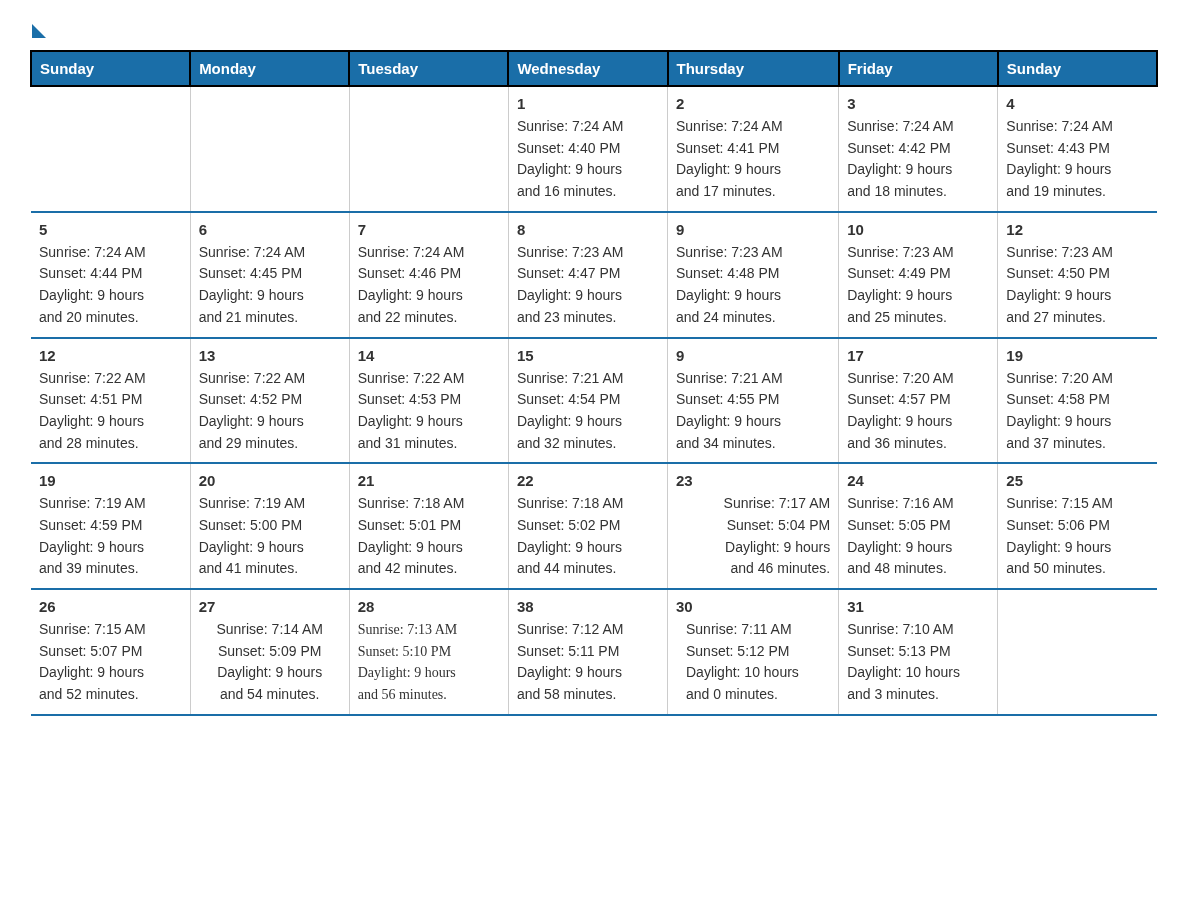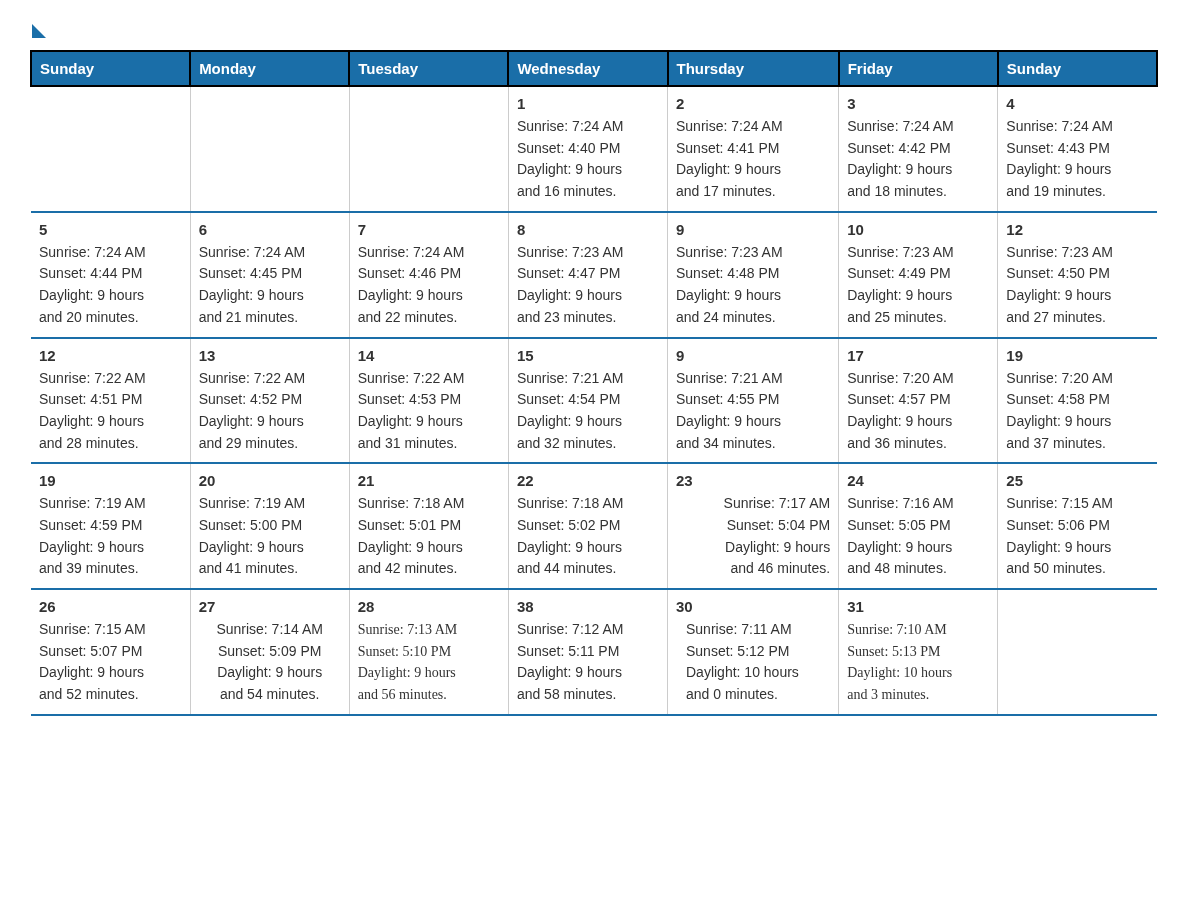--- a/index.html
+++ b/index.html
@@ -349,21 +349,21 @@
         </td>
         <td>
           <span class="day-num">30</span>
           <div class="day-info" style="white-space: pre-line; margin-left: 10px;">Sunrise: 7:11 AM
 Sunset: 5:12 PM
 Daylight: 10 hours
 and 0 minutes.</div>
         </td>
         <td>
           <span class="day-num">31</span>
-          <div class="day-info" style="white-space: pre-line; font-family: Liberation Serif, serif;">Sunrise: 7:10 AM
+          <div class="day-info" style="white-space: pre-line;">Sunrise: 7:10 AM
 Sunset: 5:13 PM
 Daylight: 10 hours
 and 3 minutes.</div>
         </td>
         <td></td>
       </tr>
     </tbody>
 </table>
 
 </body></html>

